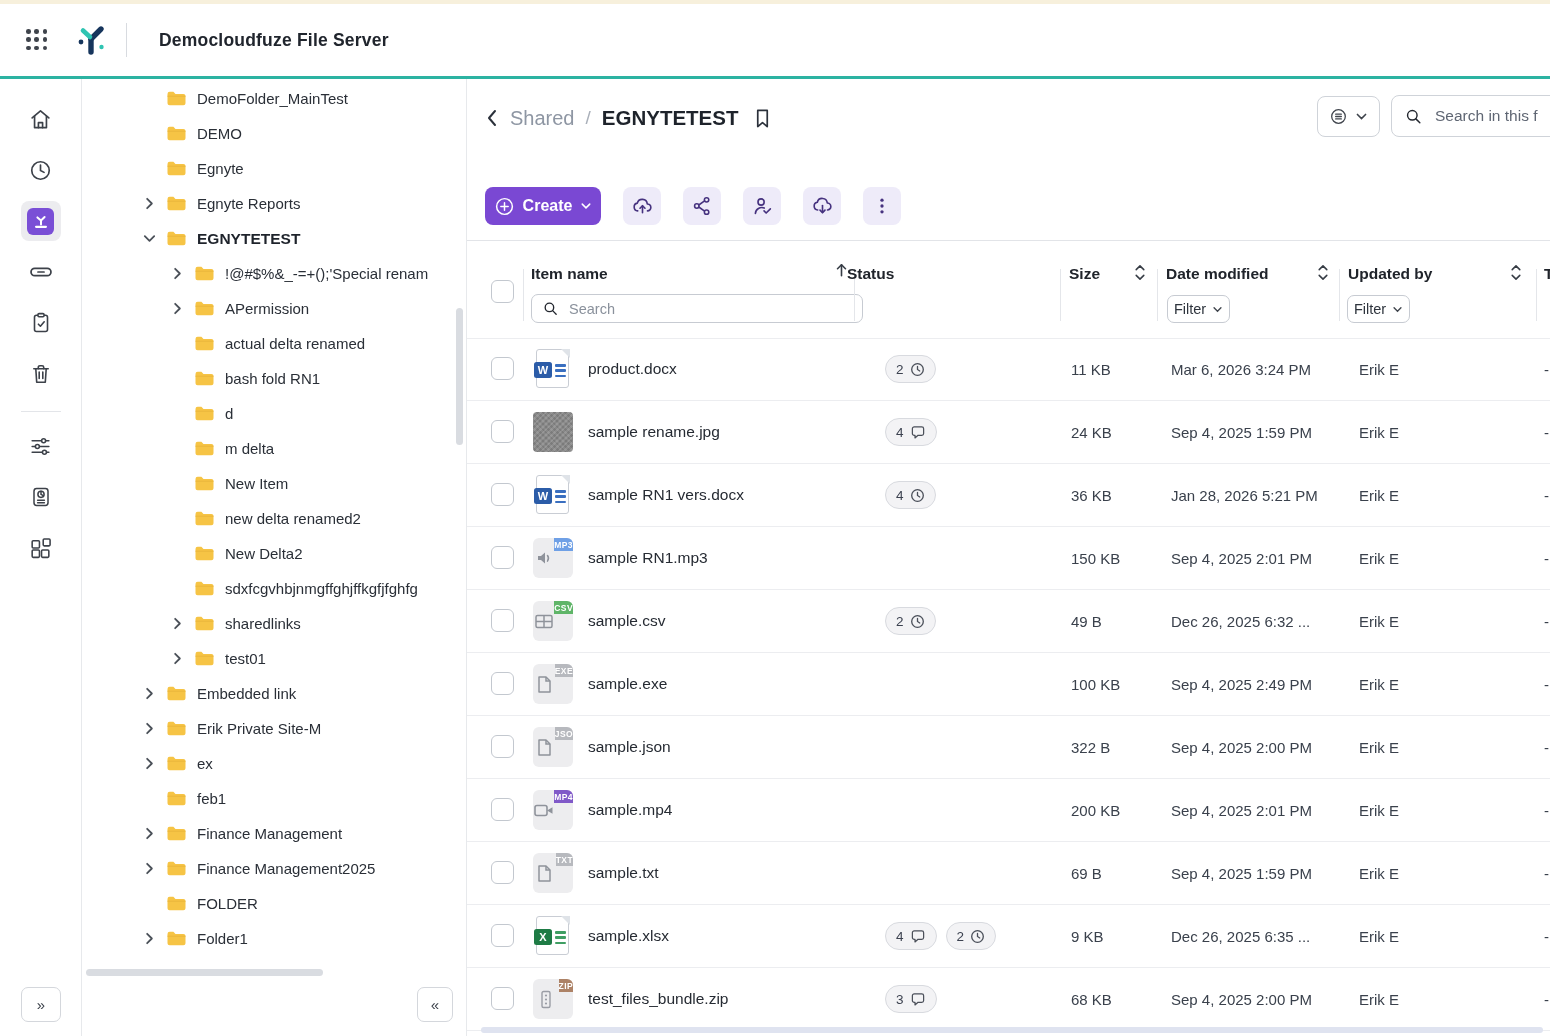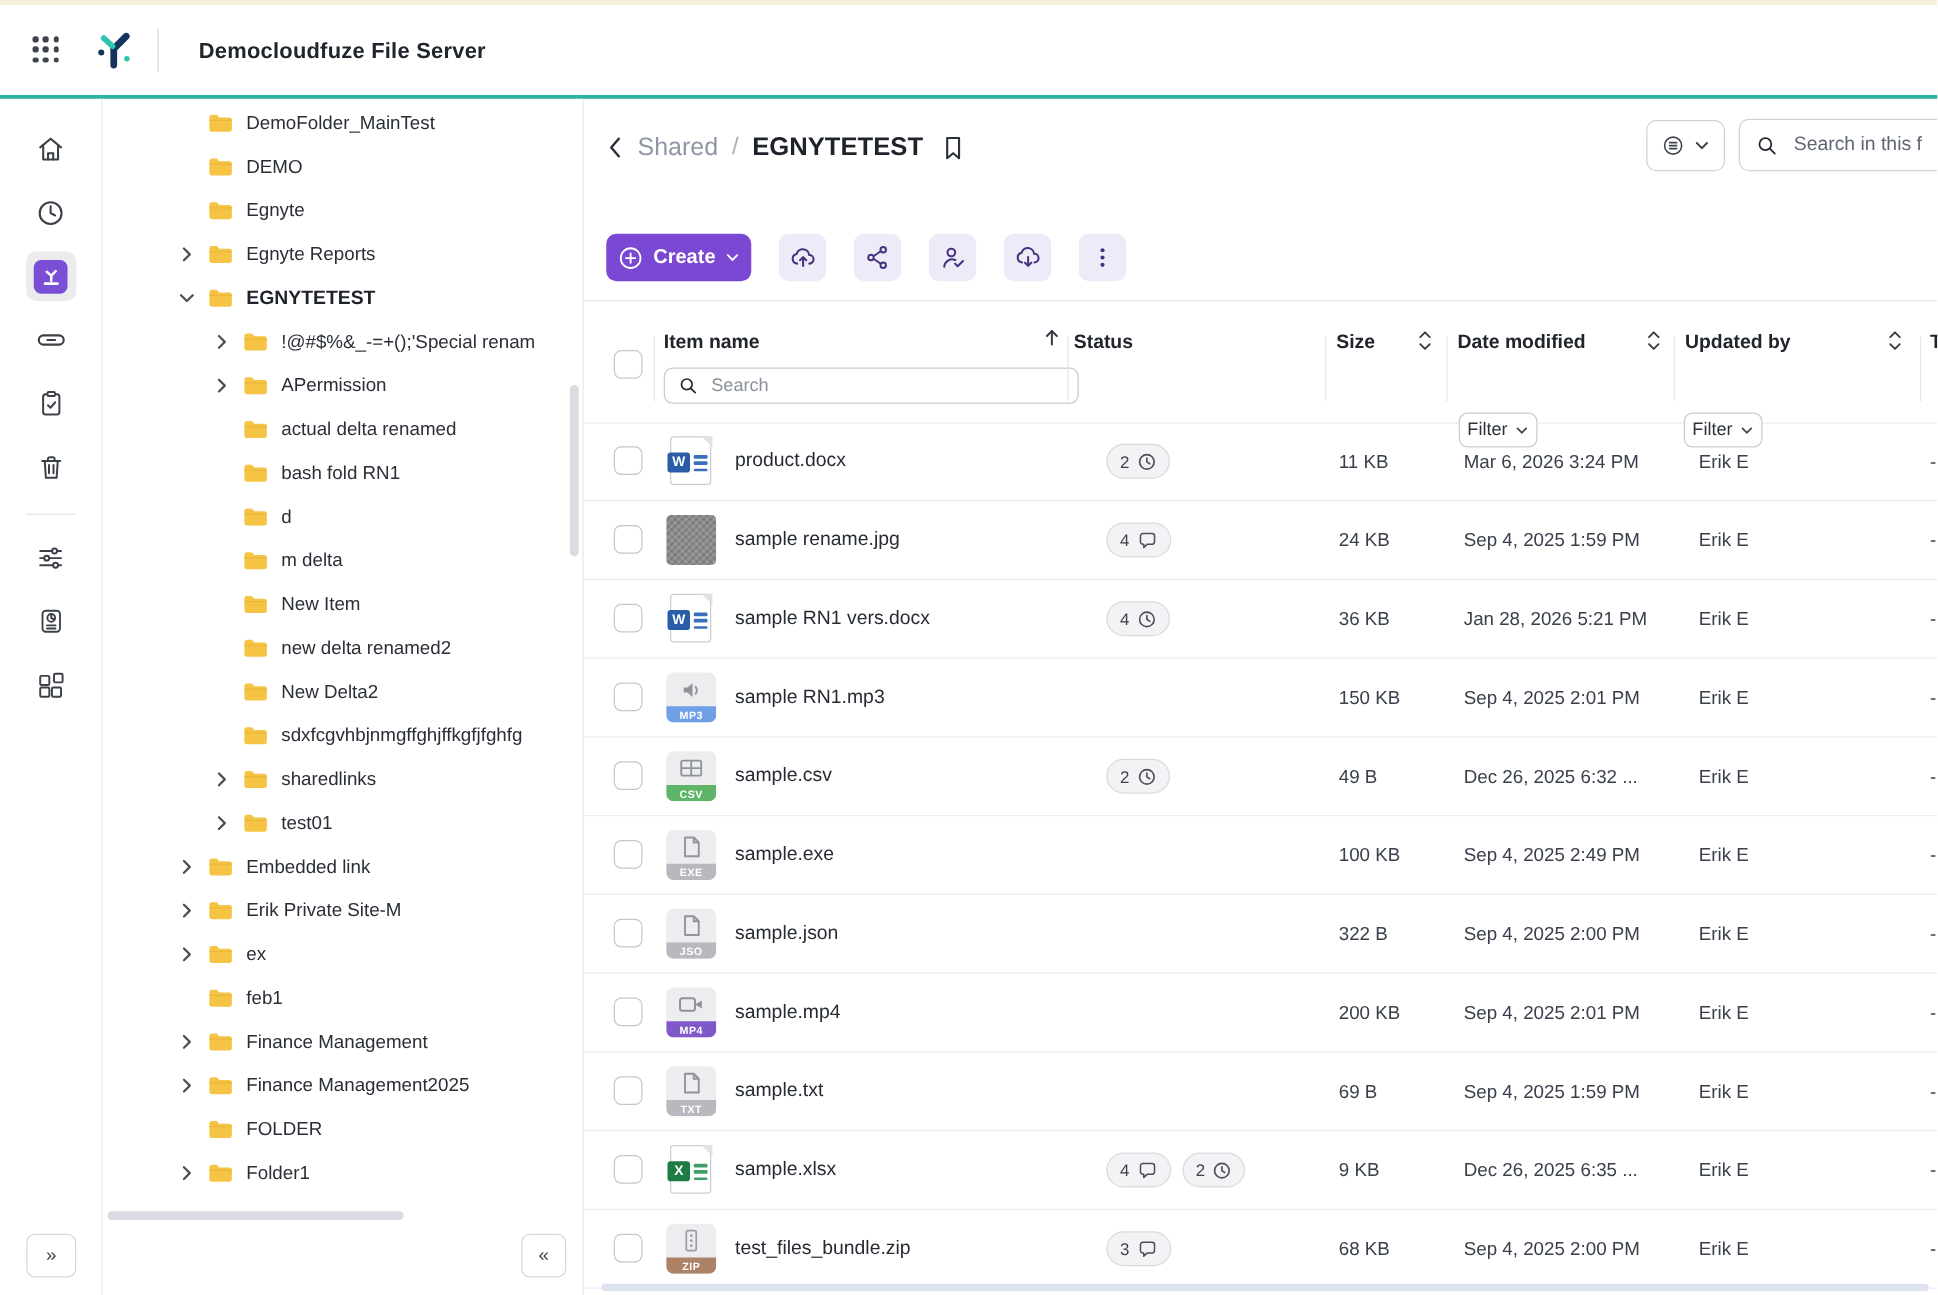--- a/index.html
+++ b/index.html
@@ -67,40 +67,40 @@
   .col-sep{position:absolute;top:28px;width:1px;height:52px;background:#e4e6ea;}
   .hlabel{position:absolute;top:24px;font-size:15.5px;font-weight:700;color:#20242b;white-space:nowrap;}
   .sort{position:absolute;top:22px;color:#363c45;}
   .cbx{display:inline-block;width:23px;height:23px;border:1.5px solid #c3c8cf;border-radius:6px;background:#fff;box-sizing:border-box;cursor:pointer;}
   .head-cbx{position:absolute;left:24px;top:39px;}
   .item-search{position:absolute;left:64px;top:53px;width:332px;height:29px;border:1px solid #c7cbd2;border-radius:7px;
     display:flex;align-items:center;padding:0 10px;gap:8px;background:#fff;box-sizing:border-box;}
   .item-search input{border:none;outline:none;font-size:14.5px;width:250px;font-family:inherit;color:#353c47;background:transparent;}
   .item-search input::placeholder{color:#8a919c;}
   .filter-btn{position:absolute;top:54px;width:63px;height:28px;border:1px solid #c7cbd2;border-radius:7px;background:#fff;
-    display:flex;align-items:center;justify-content:center;gap:6px;font-size:14.5px;color:#2d333c;cursor:pointer;box-sizing:border-box;margin-top:35px;}
+    display:flex;align-items:center;justify-content:center;gap:6px;font-size:14.5px;color:#2d333c;cursor:pointer;box-sizing:border-box;}
   .tbody{position:absolute;left:0;top:259px;width:1084px;}
   .trow{position:relative;height:62px;border-bottom:1px solid #ecedf0;}
   .rowcbx{position:absolute;left:24px;top:19px;}
   .fi-wrap{position:absolute;left:66px;top:11px;}
   .fname{position:absolute;left:121px;top:0;height:62px;display:flex;align-items:center;font-size:15.5px;color:#262b33;cursor:pointer;}
   .status-cell{position:absolute;left:418px;top:0;height:62px;display:flex;align-items:center;gap:9px;}
   .pill{display:inline-flex;align-items:center;gap:6px;height:26px;padding:0 10px;border:1px solid #d8dadf;border-radius:14px;background:#f3f3f5;cursor:pointer;}
   .pcount{font-size:13.5px;color:#3c4250;}
   .cell{position:absolute;top:0;height:62px;display:flex;align-items:center;font-size:15px;color:#3a414c;white-space:nowrap;}
   .csize{left:604px;} .cdate{left:704px;} .cupd{left:892px;} .ctags{left:1077px;}
   .hscroll-main{position:absolute;left:14px;top:948px;width:1062px;height:6px;border-radius:3px;background:#dfe3f0;}
   
   .fi{width:40px;height:40px;position:relative;display:block;}
   .fi.pagefi .pg{position:absolute;left:3px;top:0;width:33px;height:39px;background:#fff;border:1.5px solid #c9cdd4;border-radius:3px;box-sizing:border-box;}
   .fi.pagefi .fold{position:absolute;right:3px;top:0;width:0;height:0;border-top:9px solid #dfe3e8;border-left:9px solid transparent;}
   .fi.pagefi .appsq{position:absolute;left:1px;top:13px;width:18px;height:16px;border-radius:2.5px;color:#fff;font-weight:700;font-size:11px;display:flex;align-items:center;justify-content:center;}
   .fi.pagefi .dlines{position:absolute;left:22px;top:15px;width:11px;}
   .fi.pagefi .dlines i{display:block;height:2.5px;margin-bottom:2.8px;border-radius:1px;background:var(--lc,#3a6fc0);}
-  .fi.badge{background:#ededef;border-radius:6px;overflow:hidden;display:flex;flex-direction:column;justify-content:flex-end;}
+  .fi.badge{background:#ededef;border-radius:6px;overflow:hidden;display:flex;flex-direction:row;justify-content:flex-end;}
   .fi.badge .glyph{flex:1;display:flex;align-items:center;justify-content:center;}
   .fi.badge .band{height:13px;font-size:8.5px;font-weight:700;color:#fff;display:flex;align-items:center;justify-content:center;letter-spacing:.4px;}
   .fi.jpgfi{border-radius:4px;background-color:#8c8c8c;
     background-image:repeating-linear-gradient(45deg,rgba(255,255,255,.10) 0 2px,transparent 2px 4px),
                      repeating-linear-gradient(-45deg,rgba(0,0,0,.12) 0 2px,transparent 2px 4px);}
 </style>
 </head>
 <body>
 
 <div class="top-strip"></div>
@@ -612,21 +612,21 @@
           </svg>
       </span>
       <span class="item-search">
         <svg width="17" height="17" viewBox="0 0 24 24" fill="none" stroke="#22262e" stroke-width="1.9" stroke-linecap="round">
           <circle cx="10.5" cy="10.5" r="6"></circle>
             <path d="M15 15 L20 20"></path>
         </svg>
         <input type="text" placeholder="Search" style="">
       </span>
       <span class="col-sep" style="left:387px"></span>
-      <span class="hlabel" style="left:392px">Status</span>
+      <span class="hlabel" style="left:380px">Status</span>
       <span class="col-sep" style="left:593px"></span>
       <span class="hlabel" style="left:602px">Size</span>
       <span class="sort" style="left:666px">
         <svg width="14" height="19" viewBox="0 0 14 20" fill="none" stroke="#363c45" stroke-width="1.6" stroke-linecap="round" stroke-linejoin="round">
             <path d="M3 7 L7 3 L11 7"></path>
             <path d="M3 13 L7 17 L11 13"></path>
           </svg>
       </span>
       <span class="col-sep" style="left:690px"></span>
       <span class="hlabel" style="left:699px">Date modified</span>

